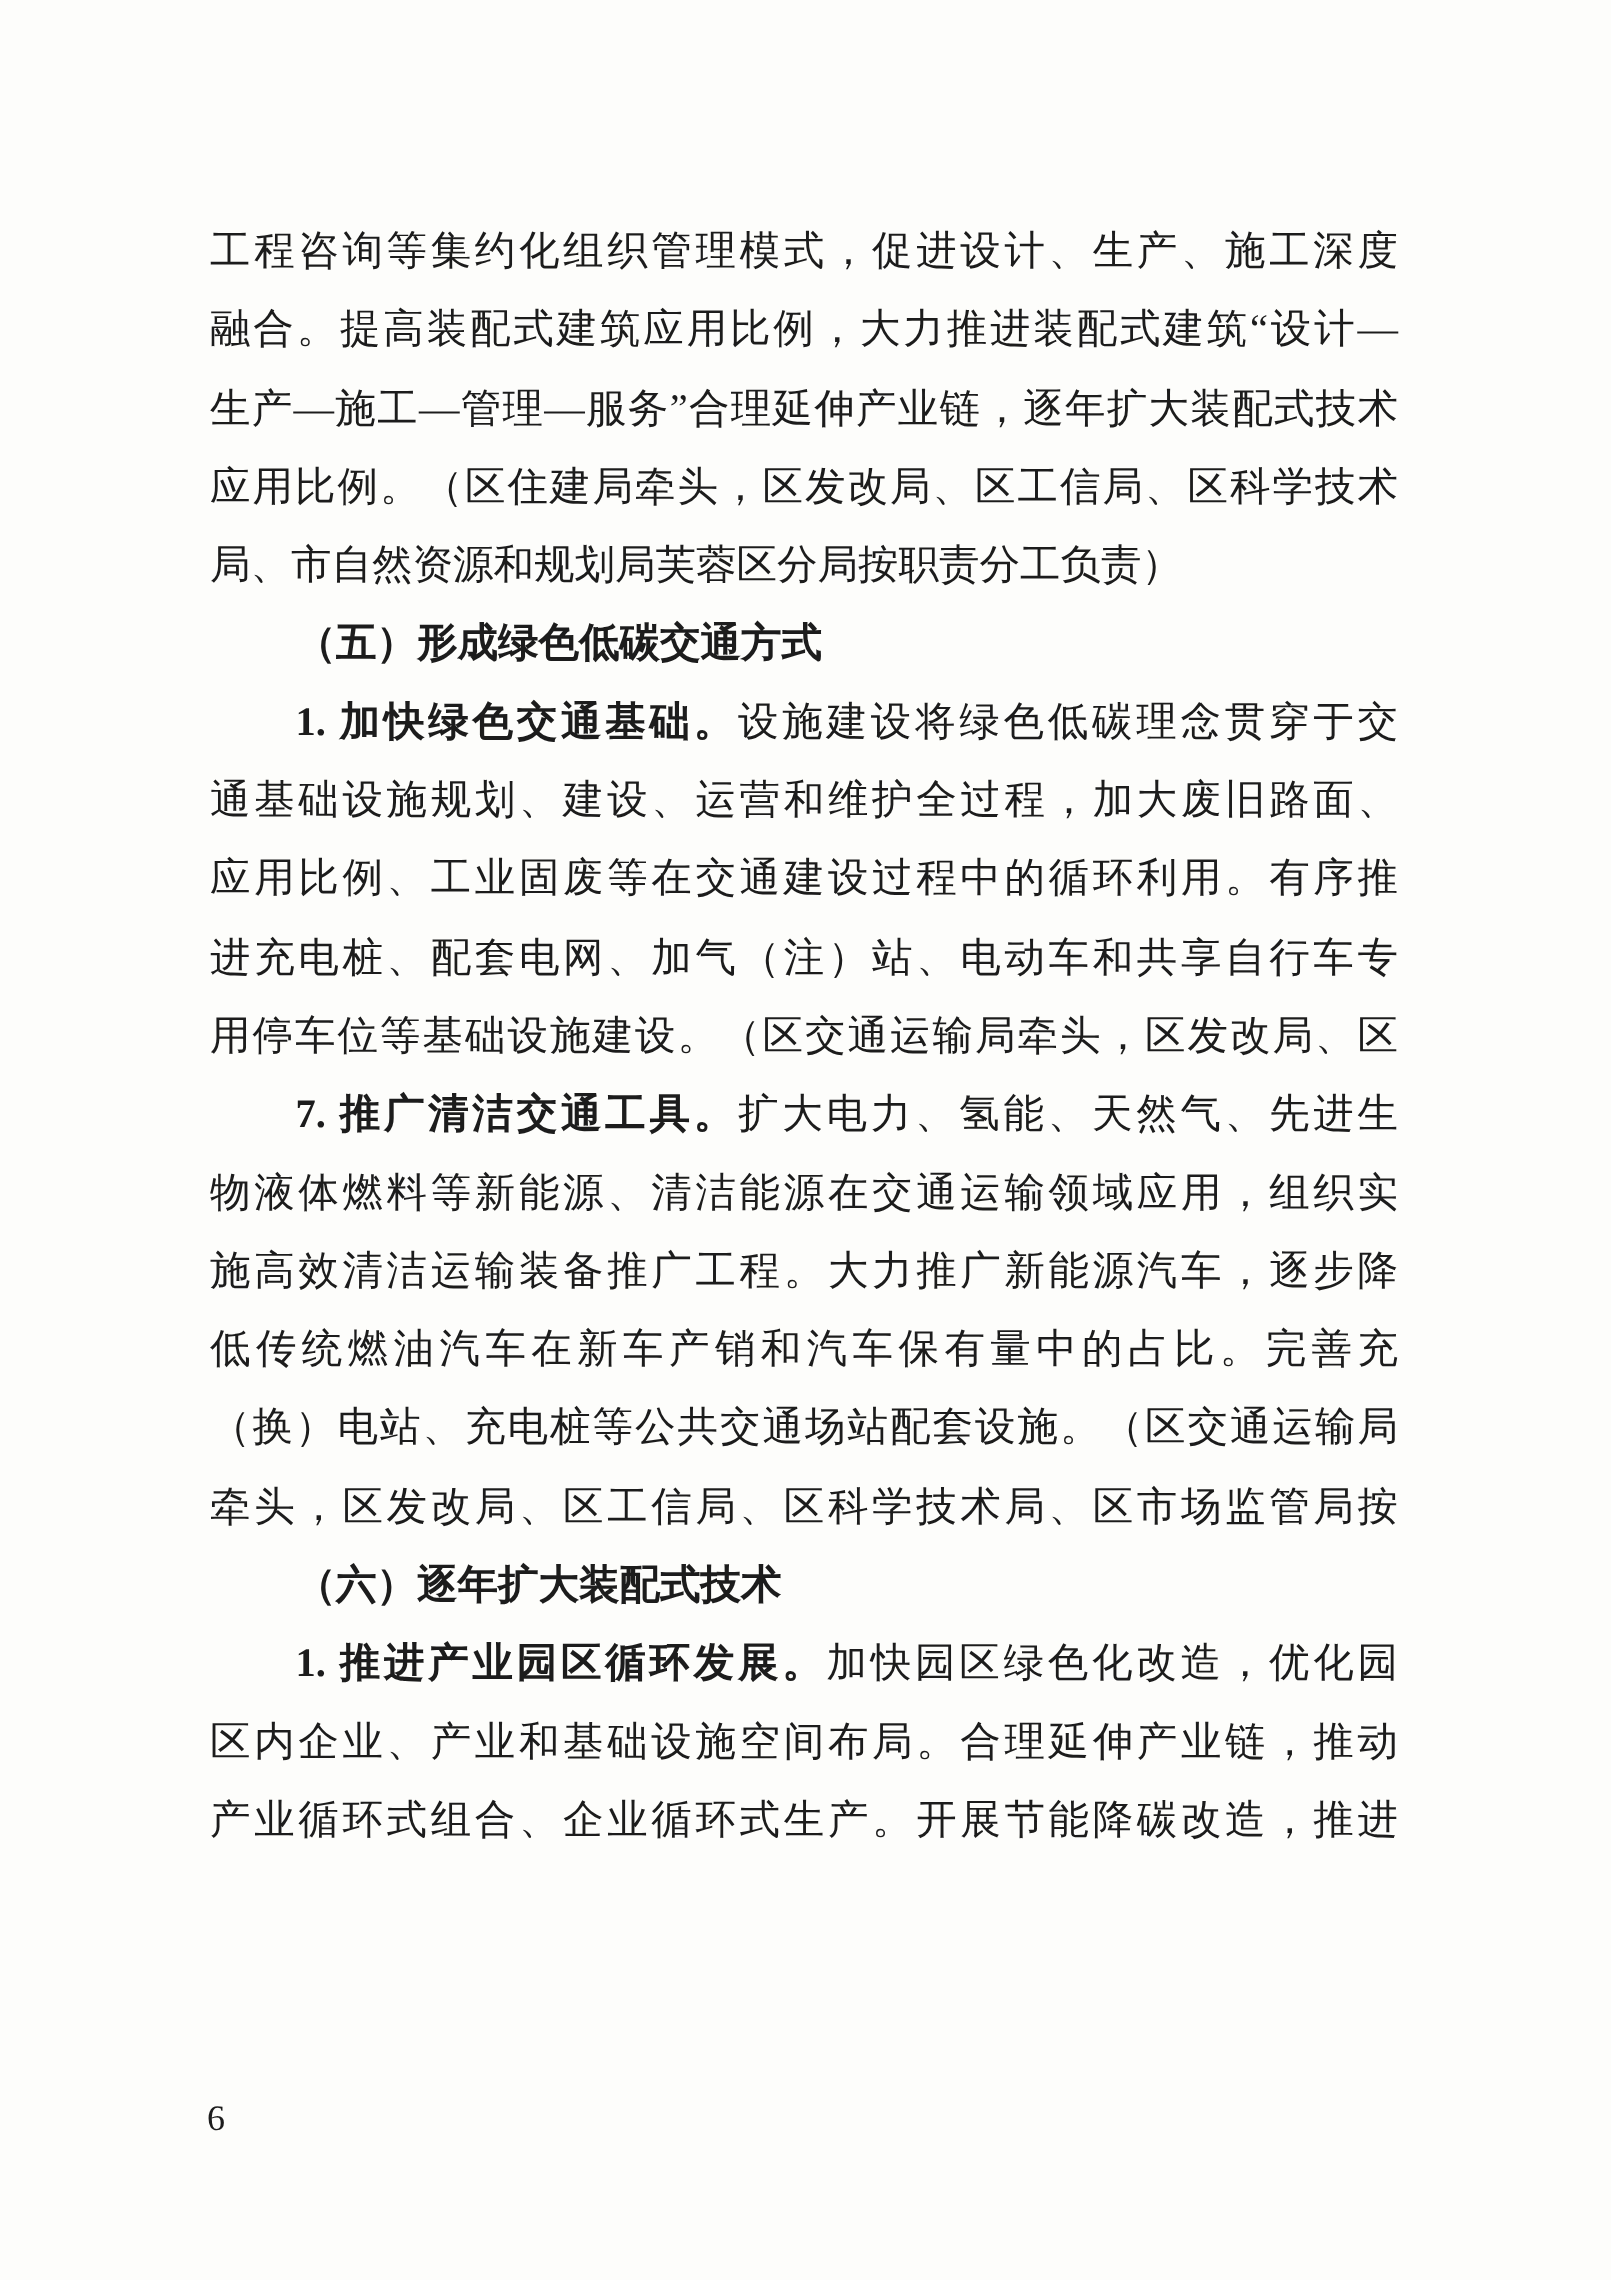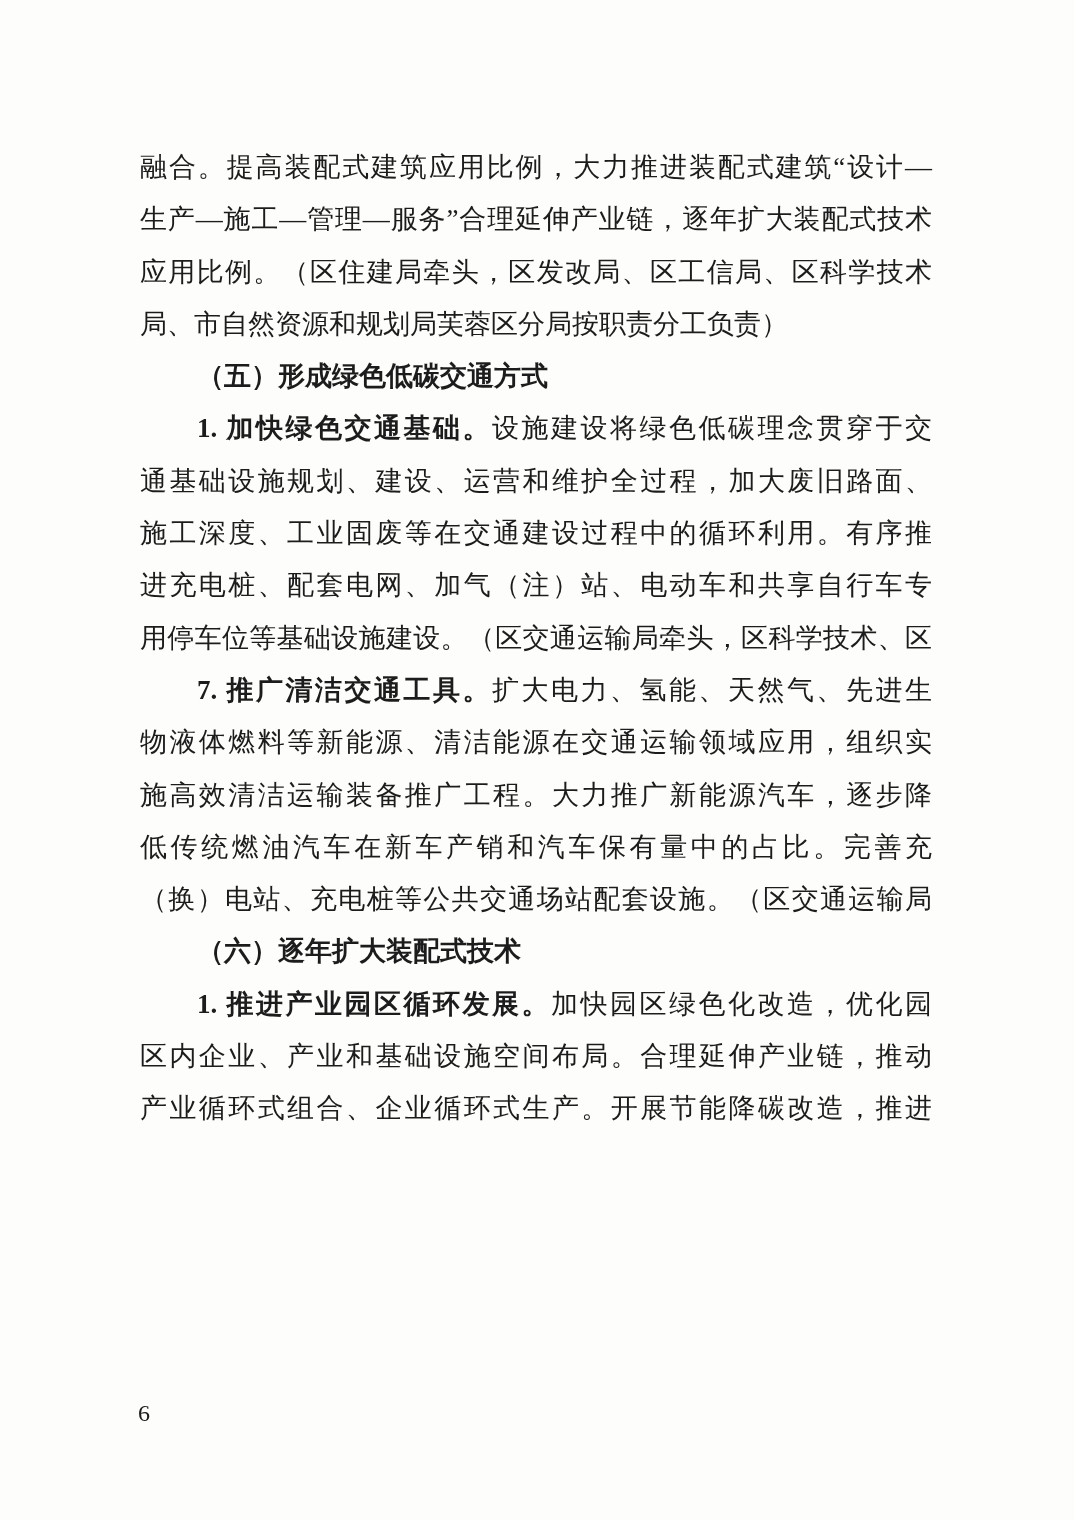--- a/index.html
+++ b/index.html
@@ -47,38 +47,40 @@
     text-align:left;
   }
 </style>
 </head>
 <body>
 
 <div class="page">
 
   <div class="text-block">
 
+    <div class="line"><span>工程咨询等集约化组织管理模式，促进设计、生产、施工深度</span></div>
     <div class="line"><span>融合。提高装配式建筑应用比例，大力推进装配式建筑“设计—</span></div>
     <div class="line"><span>生产—施工—管理—服务”合理延伸产业链，逐年扩大装配式技术</span></div>
     <div class="line"><span>应用比例。（区住建局牵头，区发改局、区工信局、区科学技术</span></div>
     <div class="line left"><span>局、市自然资源和规划局芙蓉区分局按职责分工负责）</span></div>
 
     <div class="line ind left b"><span>（五）形成绿色低碳交通方式</span></div>
 
     <div class="line ind"><span class="b">1. 加快绿色交通基础。</span><span>设施建设将绿色低碳理念贯穿于交</span></div>
     <div class="line"><span>通基础设施规划、建设、运营和维护全过程，加大废旧路面、</span></div>
-    <div class="line"><span>施工深度、工业固废等在交通建设过程中的循环利用。有序推</span></div>
+    <div class="line"><span>应用比例、工业固废等在交通建设过程中的循环利用。有序推</span></div>
     <div class="line"><span>进充电桩、配套电网、加气（注）站、电动车和共享自行车专</span></div>
-    <div class="line"><span>用停车位等基础设施建设。（区交通运输局牵头，区科学技术、区</span></div>
+    <div class="line"><span>用停车位等基础设施建设。（区交通运输局牵头，区发改局、区</span></div>
 
     <div class="line ind"><span class="b">7. 推广清洁交通工具。</span><span>扩大电力、氢能、天然气、先进生</span></div>
     <div class="line"><span>物液体燃料等新能源、清洁能源在交通运输领域应用，组织实</span></div>
     <div class="line"><span>施高效清洁运输装备推广工程。大力推广新能源汽车，逐步降</span></div>
     <div class="line"><span>低传统燃油汽车在新车产销和汽车保有量中的占比。完善充</span></div>
     <div class="line"><span>（换）电站、充电桩等公共交通场站配套设施。（区交通运输局</span></div>
+    <div class="line"><span>牵头，区发改局、区工信局、区科学技术局、区市场监管局按</span></div>
 
     <div class="line ind left b"><span>（六）逐年扩大装配式技术</span></div>
 
     <div class="line ind"><span class="b">1. 推进产业园区循环发展。</span><span>加快园区绿色化改造，优化园</span></div>
     <div class="line"><span>区内企业、产业和基础设施空间布局。合理延伸产业链，推动</span></div>
     <div class="line"><span>产业循环式组合、企业循环式生产。开展节能降碳改造，推进</span></div>
 
   </div>
 
   <div class="page-number">6</div>

